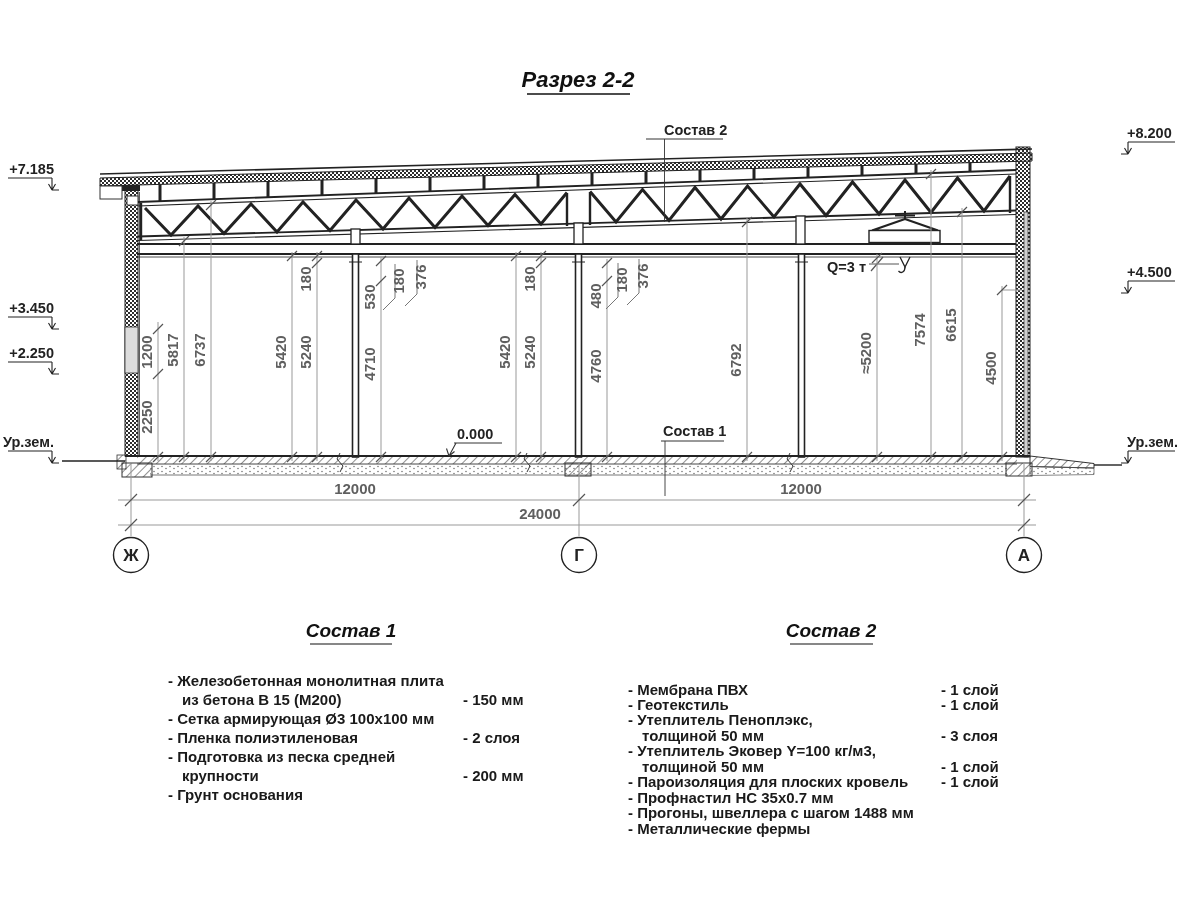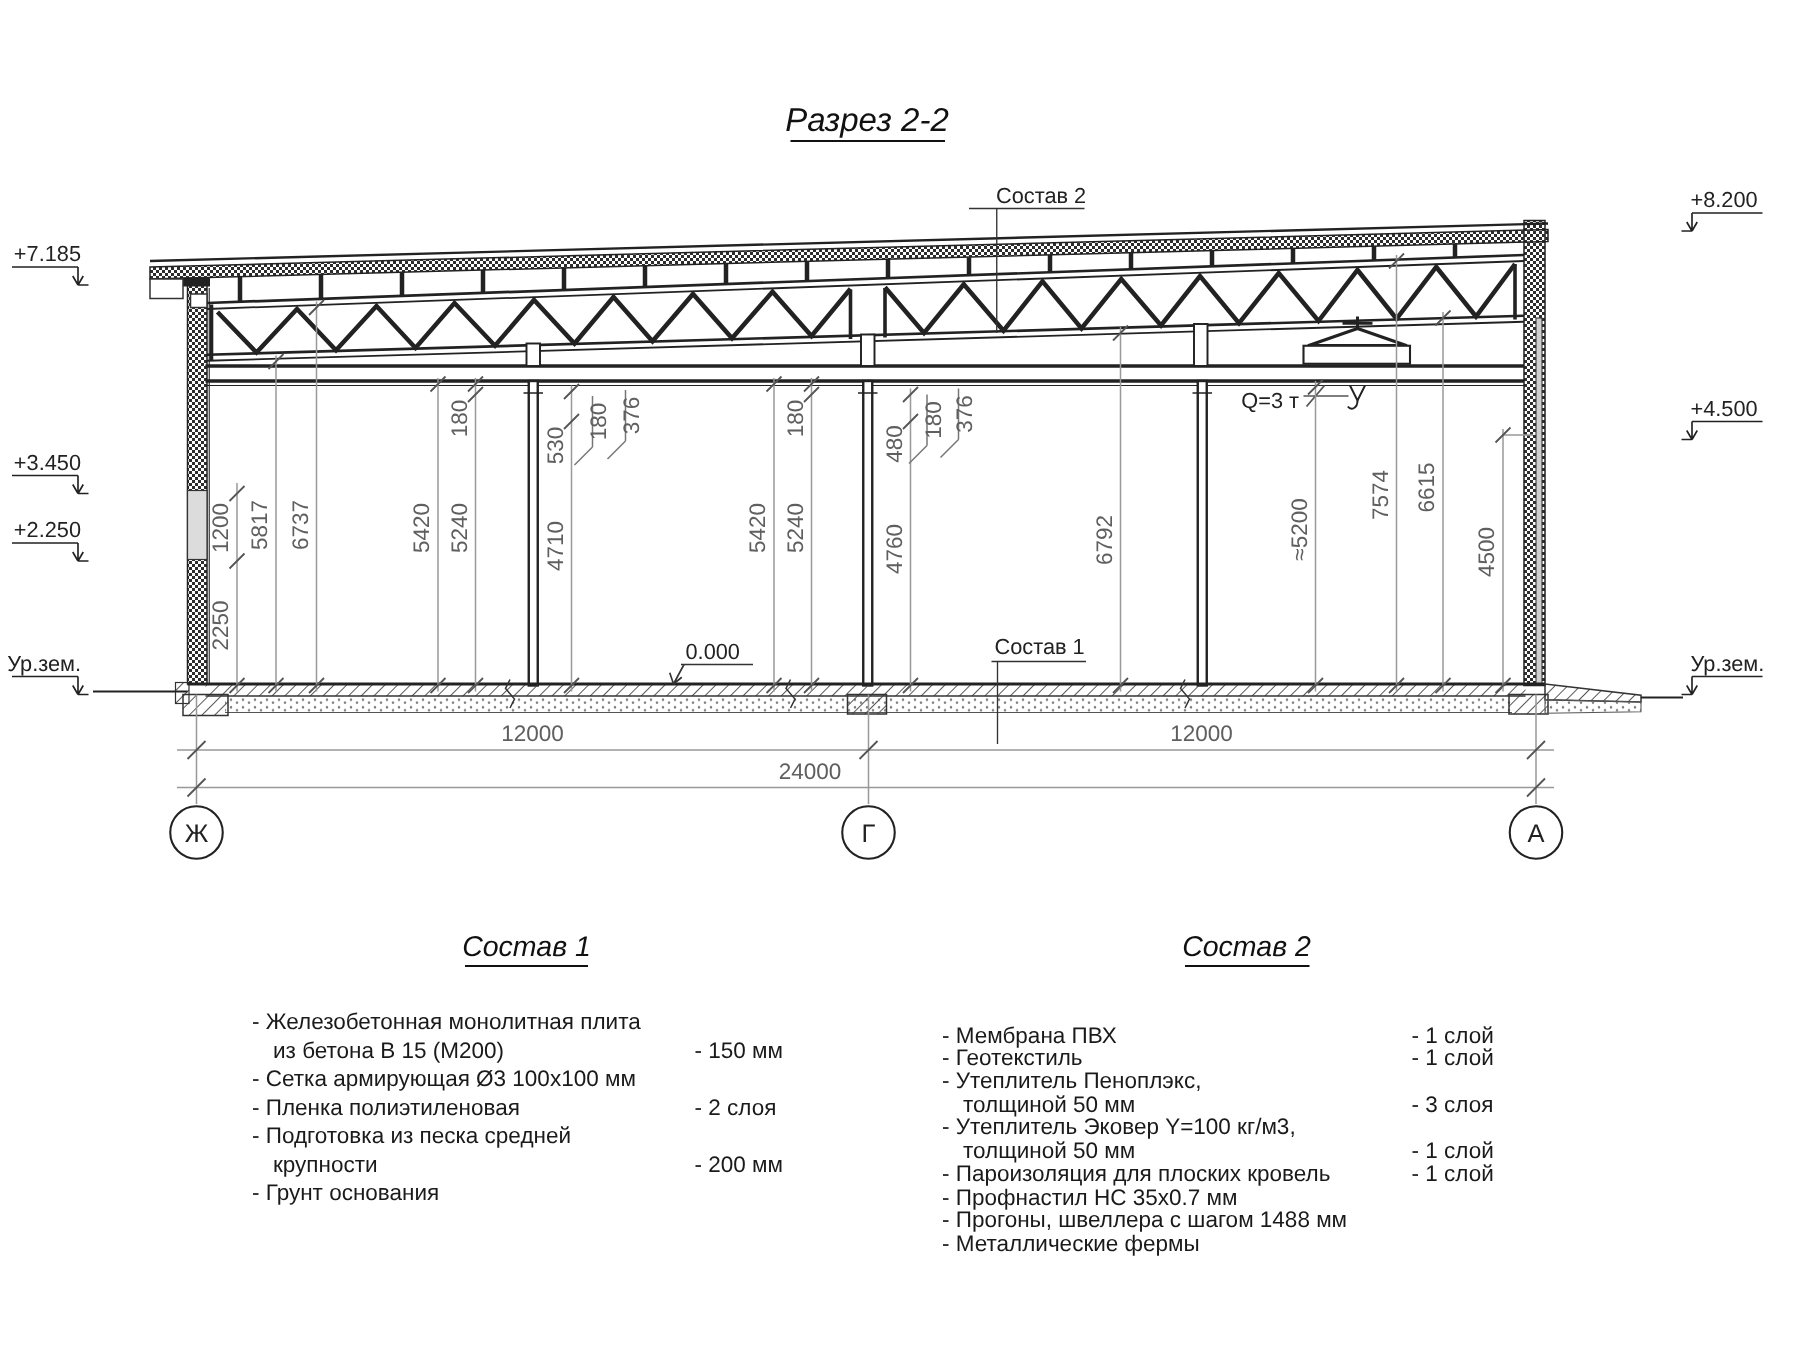--- a/index.html
+++ b/index.html
@@ -1,16 +1,16 @@
 <!DOCTYPE html>
 <html><head>
 <meta charset="utf-8">
 <style>
   html,body{margin:0;padding:0;background:#ffffff;}
-  .stage{position:relative;width:1200px;height:900px;background:#fff;overflow:hidden;}
+  .stage{position:relative;width:1200px;height:900px;background:#fff;overflow:hidden;font-weight:bold;}
   svg{position:absolute;left:0;top:0;}
   text{font-family:"Liberation Sans","DejaVu Sans",sans-serif;}
   .dimtxt{font-size:15px;fill:#5f5f5f;}
   .lbl{font-size:14.5px;fill:#222;}
   .leg{font-size:15px;fill:#1a1a1a;}
   .hdr{font-size:19px;font-style:italic;fill:#111;}
   .axis{font-size:17px;fill:#222;}
   .title{font-size:22px;font-style:italic;fill:#111;}
   .elev{font-size:14.5px;fill:#222;}
 </style>

